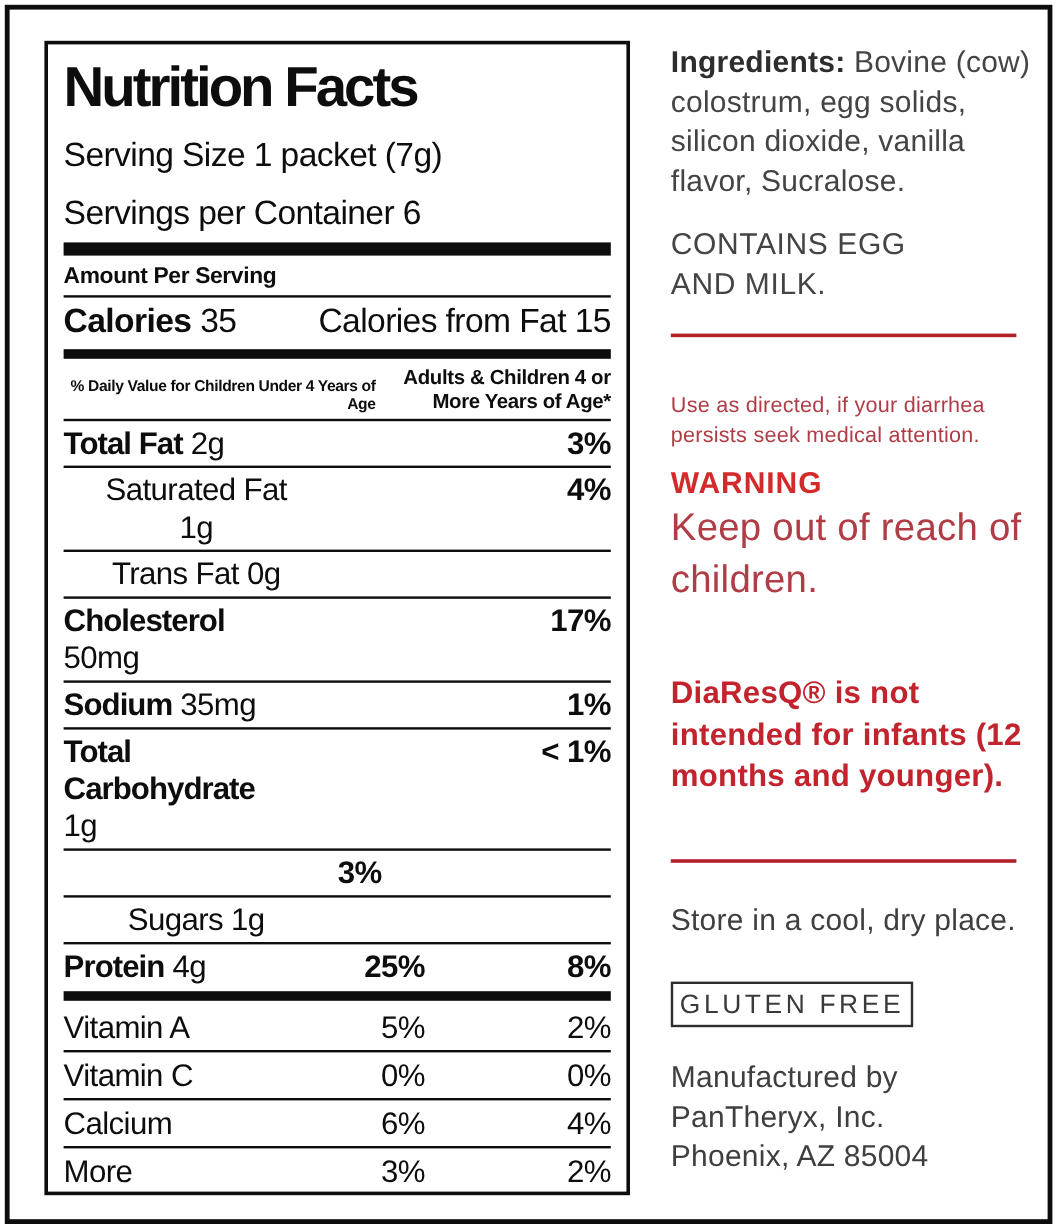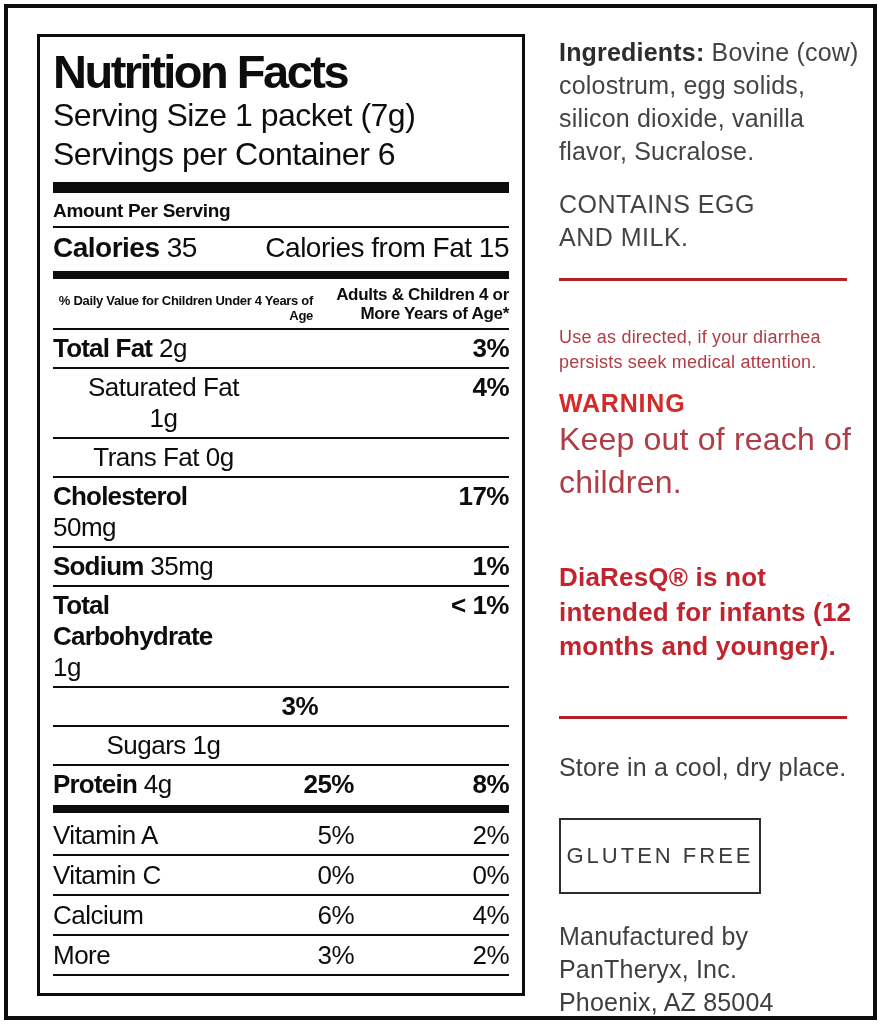--- a/index.html
+++ b/index.html
@@ -5,21 +5,21 @@
   * { margin:0; padding:0; box-sizing:border-box; }
   html,body { background:#ffffff; }
   body { width:881px; height:1024px; padding:4px; font-family:"Liberation Sans", sans-serif; color:#111; }
   .page { position:relative; width:100%; height:100%; border:4px solid #0d0d0d; background:#fff; }
 
   
   .nf-panel { position:absolute; left:29px; top:26px; width:488px; height:962px;
               border:3px solid #0d0d0d; background:#fff; padding:10px 13px 8px 13px;
               overflow:hidden; color:#0d0d0d; }
   .nf-title { font-size:47px; font-weight:bold; letter-spacing:-2.5px; line-height:1.05; }
-  .nf-serving { font-size:32px; line-height:1.18; letter-spacing:-0.5px; margin-top:1px; }
+  .nf-serving { font-size:28px; line-height:1.18; letter-spacing:-0.5px; margin-top:16px; }
   .bar-thick { height:11px; background:#0d0d0d; margin:8px 0 5px 0; }
   .bar-med   { height:8px;  background:#0d0d0d; margin:2px 0 3px 0; }
   .nf-aps { font-size:19px; font-weight:bold; letter-spacing:-0.3px; padding:2px 0 4px 0; border-bottom:2px solid #0d0d0d; }
   .nf-cal-row { display:flex; justify-content:space-between; align-items:baseline; font-size:28px; letter-spacing:-0.5px; padding:4px 0 5px 0; }
   .nf-col-headers { display:flex; justify-content:space-between; align-items:flex-end; padding:3px 0 4px 0; border-bottom:2px solid #0d0d0d; }
   .nf-col-headers .h1 { width:260px; text-align:right; font-size:13px; font-weight:bold; line-height:1.15; letter-spacing:-0.3px; }
   .nf-col-headers .h2 { width:175px; text-align:right; font-size:17px; font-weight:bold; line-height:1.15; letter-spacing:-0.3px; }
 
   .nf-row { display:flex; align-items:baseline; border-bottom:2px solid #0d0d0d; font-size:26px; letter-spacing:-0.5px; padding:3px 0 3px 0; }
   .nf-row .name { flex:1; }
@@ -42,21 +42,21 @@
   .rp-ingredients b { color:#2d2d2d; }
   .rp-contains { font-size:25px; line-height:1.32; margin-top:20px; letter-spacing:0.5px; }
   .red-rule { height:3px; background:#b32028; width:288px; border:none; }
   .rule-1 { margin-top:24px; }
   .rule-2 { margin-top:52px; }
   .rp-directions { margin-top:44px; font-size:18px; line-height:1.38; color:#b03c46; letter-spacing:0.2px; }
   .rp-warning-title { margin-top:14px; font-size:25px; font-weight:bold; color:#d32b2b; letter-spacing:0.8px; }
   .rp-warning-text { font-size:32px; line-height:1.35; color:#b03c46; letter-spacing:0.2px; }
   .rp-infant { margin-top:56px; font-size:26px; line-height:1.33; font-weight:bold; color:#c2242e; letter-spacing:0.2px; }
   .rp-storage { margin-top:34px; font-size:25px; color:#3f3f3f; letter-spacing:0.2px; }
-  .gf-box { margin-top:36px; width:202px; border:2px solid #2d2d2d; padding:23px 0; text-align:center;
+  .gf-box { margin-top:36px; width:202px; border:2px solid #2d2d2d; padding:4px 0; text-align:center;
             font-size:22px; letter-spacing:3px; color:#3a3a3a; }
   .rp-mfr { margin-top:26px; font-size:25px; line-height:1.33; color:#3f3f3f; letter-spacing:0.2px; }
 </style>
 </head>
 <body>
 
 <div class="page">
 
   <div class="nf-panel">
     <div class="nf-title">Nutrition Facts</div>

